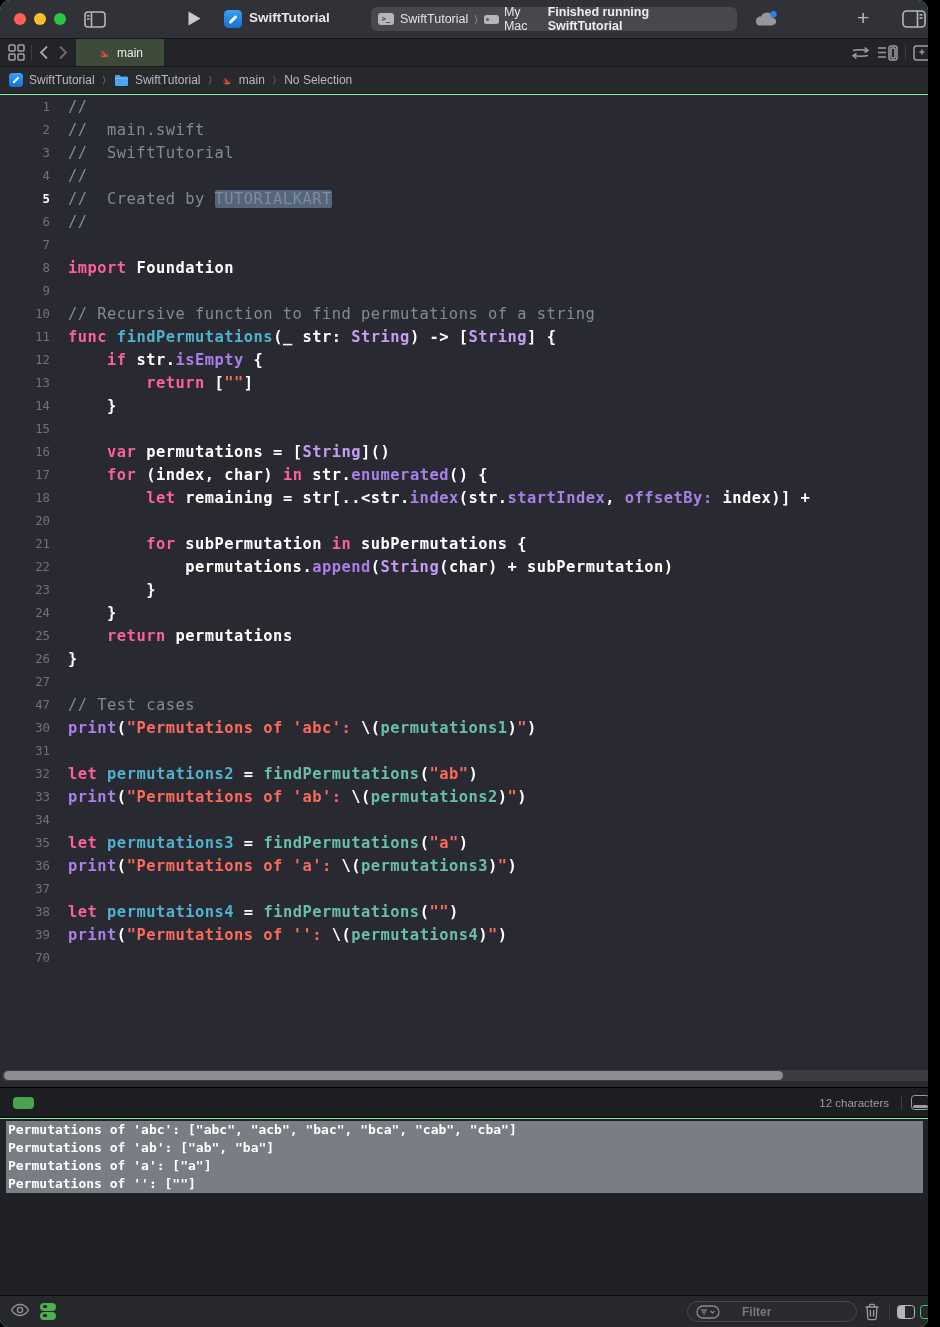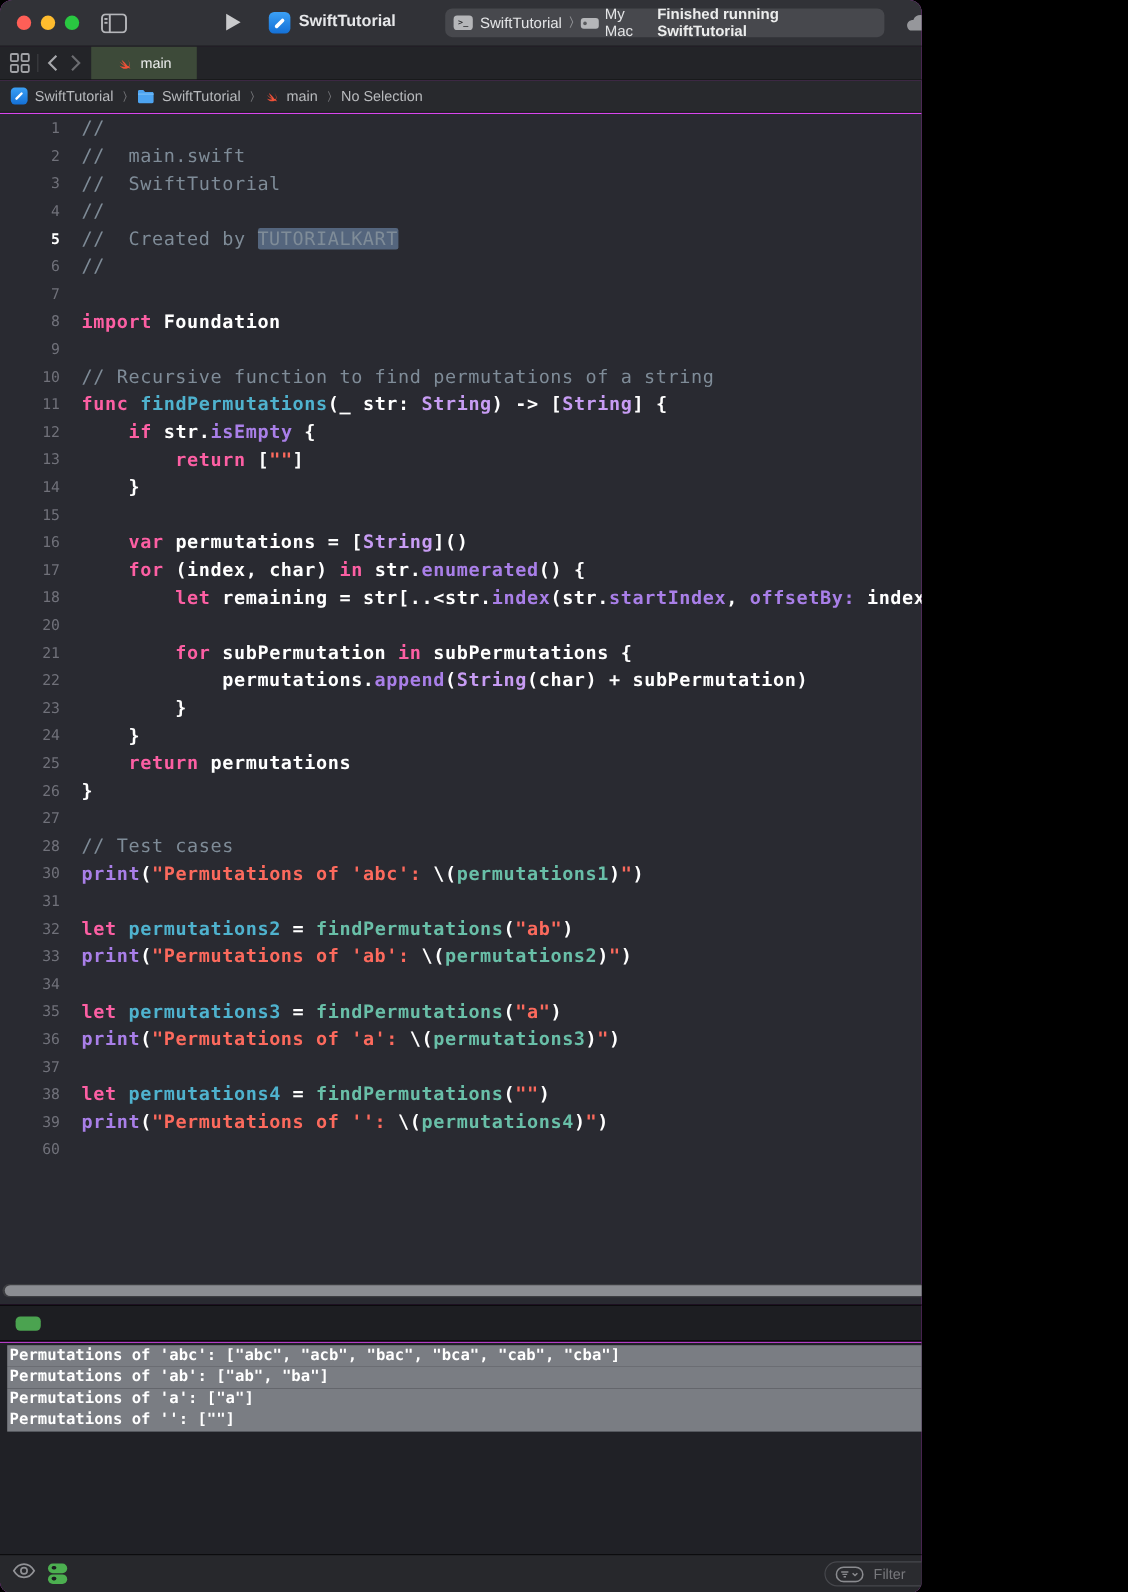--- a/index.html
+++ b/index.html
@@ -1,17 +1,17 @@
 <!DOCTYPE html>
 <html><head>
 <meta charset="utf-8">
 <style>
   html,body{margin:0;padding:0;background:#000;}
   body{width:940px;height:1327px;overflow:hidden;font-family:"Liberation Sans",sans-serif;-webkit-font-smoothing:antialiased;}
-  #win{position:absolute;top:0;left:0;width:768px;height:1327px;border-radius:10px 10px 8px 8px;overflow:hidden;background:#d946ef;}
+  #win{position:absolute;top:0;left:0;width:928px;height:1327px;border-radius:10px 10px 8px 8px;overflow:hidden;background:#86efac;}
 
   
   .titlebar{position:absolute;top:0;left:0;width:940px;height:38px;background:#313237;border-bottom:1px solid #17181a;}
   .tl{position:absolute;top:13px;width:12px;height:12px;border-radius:50%;}
   .tl.red{left:14px;background:#FF5F57;} .tl.yel{left:34px;background:#FEBC2E;} .tl.grn{left:54px;background:#29C841;}
   .icon-btn{position:absolute;display:flex;align-items:center;justify-content:center;}
   .scheme-pill{position:absolute;left:371px;top:7px;width:366px;height:24px;background:#47484d;border-radius:6px;display:flex;align-items:center;padding:0 10px 0 7px;box-sizing:border-box;}
   .scheme-pill .term{width:16px;height:12px;background:#b5b6b9;border-radius:3px;color:#2c2d30;font-size:7px;font-weight:bold;line-height:12px;text-align:center;font-family:"DejaVu Sans Mono",monospace;}
   .scheme-pill .nm{color:#e3e4e6;font-size:12.5px;margin-left:6px;}
   .scheme-pill .chev{color:#8f9094;font-size:11px;margin:0 6px;}
@@ -76,21 +76,21 @@
   .con-line .hl{background:#7a7d83;padding-left:2px;}
 
   
   .bottombar{position:absolute;top:1295px;left:0;width:940px;height:32px;background:#27282c;border-top:1px solid #0c0c0e;box-sizing:border-box;display:flex;align-items:center;}
   .eye{margin-left:10px;}
   .toggles{position:relative;width:17px;height:18px;margin-left:10px;}
   .toggles .pill{position:absolute;left:0;width:16px;height:8px;border-radius:4px;background:#4CAF50;}
   .toggles .pill.b{top:9px;} .toggles .pill.a{top:0;}
   .toggles .dot{position:absolute;width:3.5px;height:3.5px;border-radius:50%;background:#1d1e22;}
   .filter{position:absolute;left:687px;top:5px;width:170px;height:21px;border:1px solid #47484d;border-radius:11px;background:#2a2b2f;display:flex;align-items:center;box-sizing:border-box;padding:0 8px;}
-  .filter input{flex:1;background:transparent;border:none;outline:none;color:#d0d1d3;font-size:12px;font-family:"Liberation Sans",sans-serif;margin-left:6px;min-width:0;}
+  .filter input{flex:1;background:transparent;border:none;outline:none;color:#d0d1d3;font-size:12px;font-family:"Liberation Sans",sans-serif;margin-left:20px;min-width:0;font-weight:bold;}
   .filter input::placeholder{color:#77787c;}
   .trash{position:absolute;left:864px;top:7px;}
   .bb-sep{position:absolute;left:889px;top:9px;width:1px;height:14px;background:#3e3f43;}
   .panel-ico{position:absolute;top:9px;width:18px;height:14px;border:1.5px solid #b5b6ba;border-radius:3.5px;box-sizing:border-box;}
   .panel-ico.left{left:897px;} .panel-ico.left:after{content:"";position:absolute;left:0;top:0;bottom:0;width:7px;background:#b5b6ba;border-radius:1.5px 0 0 1.5px;}
   .panel-ico.right{left:920px;border-color:#3fcf5e;} .panel-ico.right:after{content:"";position:absolute;right:0;top:0;bottom:0;width:7px;background:#3fcf5e;border-radius:0 1.5px 1.5px 0;}
 </style>
 </head>
 <body>
 
@@ -259,32 +259,32 @@
         <div class="cl"><span class="gn">17</span><span class="ct"><span class="tk p">    </span><span class="tk k">for</span><span class="tk p"> (index, char) </span><span class="tk k">in</span><span class="tk p"> str.</span><span class="tk m">enumerated</span><span class="tk p">() {</span></span></div>
         <div class="cl"><span class="gn">18</span><span class="ct"><span class="tk p">        </span><span class="tk k">let</span><span class="tk p"> remaining = str[..&lt;str.</span><span class="tk m">index</span><span class="tk p">(str.</span><span class="tk m">startIndex</span><span class="tk p">, </span><span class="tk m">offsetBy:</span><span class="tk p"> index)] +</span></span></div>
         <div class="cl"><span class="gn">20</span></div>
         <div class="cl"><span class="gn">21</span><span class="ct"><span class="tk p">        </span><span class="tk k">for</span><span class="tk p"> subPermutation </span><span class="tk k">in</span><span class="tk p"> subPermutations {</span></span></div>
         <div class="cl"><span class="gn">22</span><span class="ct"><span class="tk p">            permutations.</span><span class="tk m">append</span><span class="tk p">(</span><span class="tk t">String</span><span class="tk p">(char) + subPermutation)</span></span></div>
         <div class="cl"><span class="gn">23</span><span class="ct"><span class="tk p">        }</span></span></div>
         <div class="cl"><span class="gn">24</span><span class="ct"><span class="tk p">    }</span></span></div>
         <div class="cl"><span class="gn">25</span><span class="ct"><span class="tk p">    </span><span class="tk k">return</span><span class="tk p"> permutations</span></span></div>
         <div class="cl"><span class="gn">26</span><span class="ct"><span class="tk p">}</span></span></div>
         <div class="cl"><span class="gn">27</span><span class="ct"></span></div>
-        <div class="cl"><span class="gn">28</span><span class="ct"><span class="tk c">// Test cases</span></span></div>
+        <div class="cl"><span class="gn">47</span><span class="ct"><span class="tk c">// Test cases</span></span></div>
         <div class="cl"><span class="gn">30</span><span class="ct"><span class="tk m">print</span><span class="tk p">(</span><span class="tk s">"Permutations of 'abc': </span><span class="tk p">\(</span><span class="tk g">permutations1</span><span class="tk p">)</span><span class="tk s">"</span><span class="tk p">)</span></span></div>
         <div class="cl"><span class="gn">31</span><span class="ct"></span></div>
         <div class="cl"><span class="gn">32</span><span class="ct"><span class="tk k">let</span><span class="tk p"> </span><span class="tk d">permutations2</span><span class="tk p"> = </span><span class="tk g">findPermutations</span><span class="tk p">(</span><span class="tk s">"ab"</span><span class="tk p">)</span></span></div>
         <div class="cl"><span class="gn">33</span><span class="ct"><span class="tk m">print</span><span class="tk p">(</span><span class="tk s">"Permutations of 'ab': </span><span class="tk p">\(</span><span class="tk g">permutations2</span><span class="tk p">)</span><span class="tk s">"</span><span class="tk p">)</span></span></div>
         <div class="cl"><span class="gn">34</span><span class="ct"></span></div>
         <div class="cl"><span class="gn">35</span><span class="ct"><span class="tk k">let</span><span class="tk p"> </span><span class="tk d">permutations3</span><span class="tk p"> = </span><span class="tk g">findPermutations</span><span class="tk p">(</span><span class="tk s">"a"</span><span class="tk p">)</span></span></div>
         <div class="cl"><span class="gn">36</span><span class="ct"><span class="tk m">print</span><span class="tk p">(</span><span class="tk s">"Permutations of 'a': </span><span class="tk p">\(</span><span class="tk g">permutations3</span><span class="tk p">)</span><span class="tk s">"</span><span class="tk p">)</span></span></div>
         <div class="cl"><span class="gn">37</span><span class="ct"></span></div>
         <div class="cl"><span class="gn">38</span><span class="ct"><span class="tk k">let</span><span class="tk p"> </span><span class="tk d">permutations4</span><span class="tk p"> = </span><span class="tk g">findPermutations</span><span class="tk p">(</span><span class="tk s">""</span><span class="tk p">)</span></span></div>
         <div class="cl"><span class="gn">39</span><span class="ct"><span class="tk m">print</span><span class="tk p">(</span><span class="tk s">"Permutations of '': </span><span class="tk p">\(</span><span class="tk g">permutations4</span><span class="tk p">)</span><span class="tk s">"</span><span class="tk p">)</span></span></div>
-        <div class="cl"><span class="gn">60</span><span class="ct"></span></div>
+        <div class="cl"><span class="gn">70</span><span class="ct"></span></div>
       </div>
     <div class="vscroll"></div>
     <div class="hscroll-track">
       <div class="hscroll-thumb"></div>
     </div>
   </div>
 
   <div class="debugbar">
     <div class="runpill"></div>
     <span class="selcount">12 characters</span>

